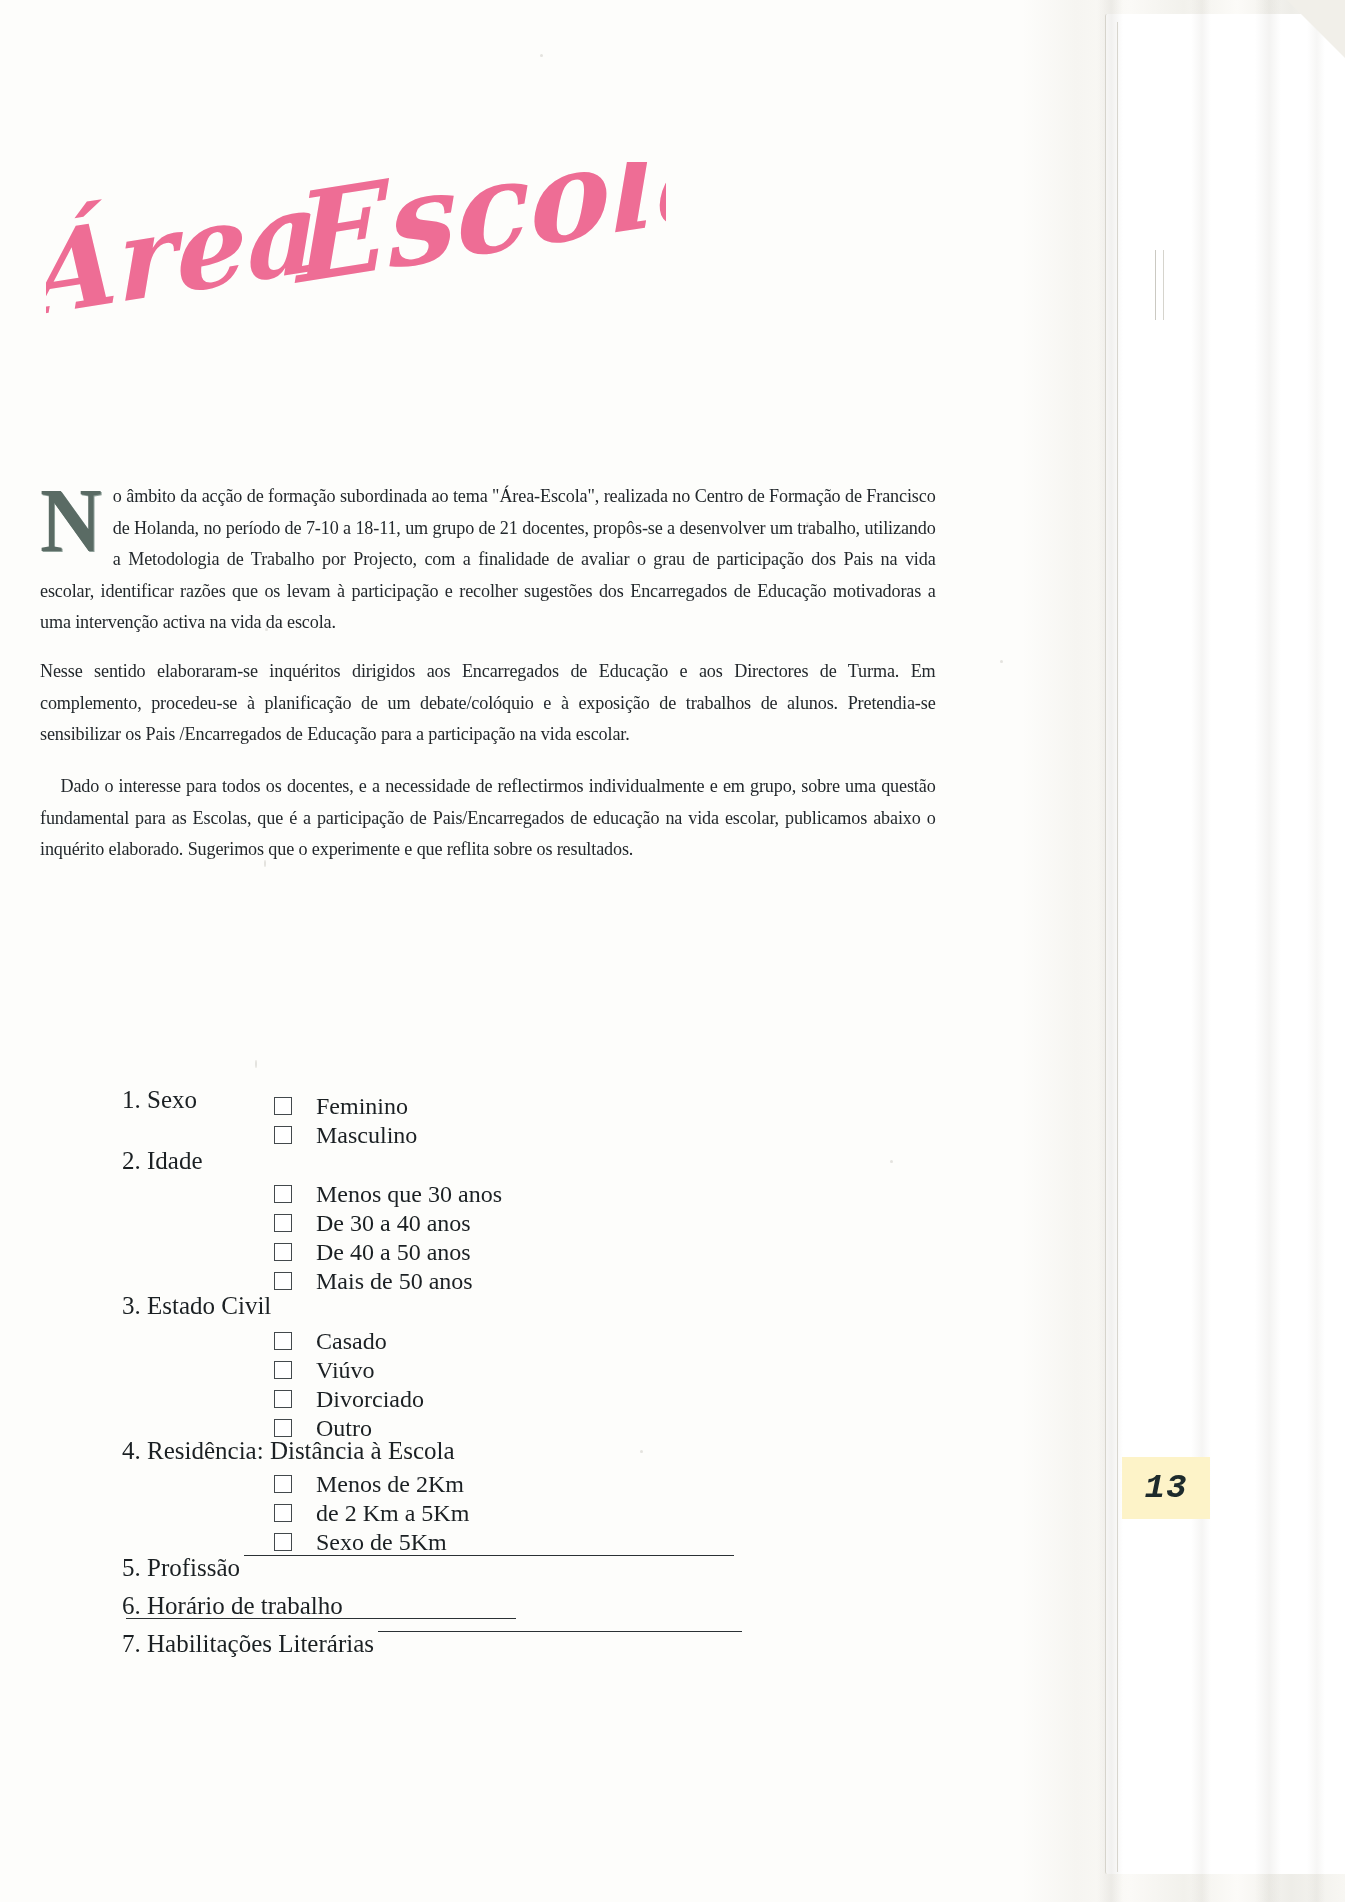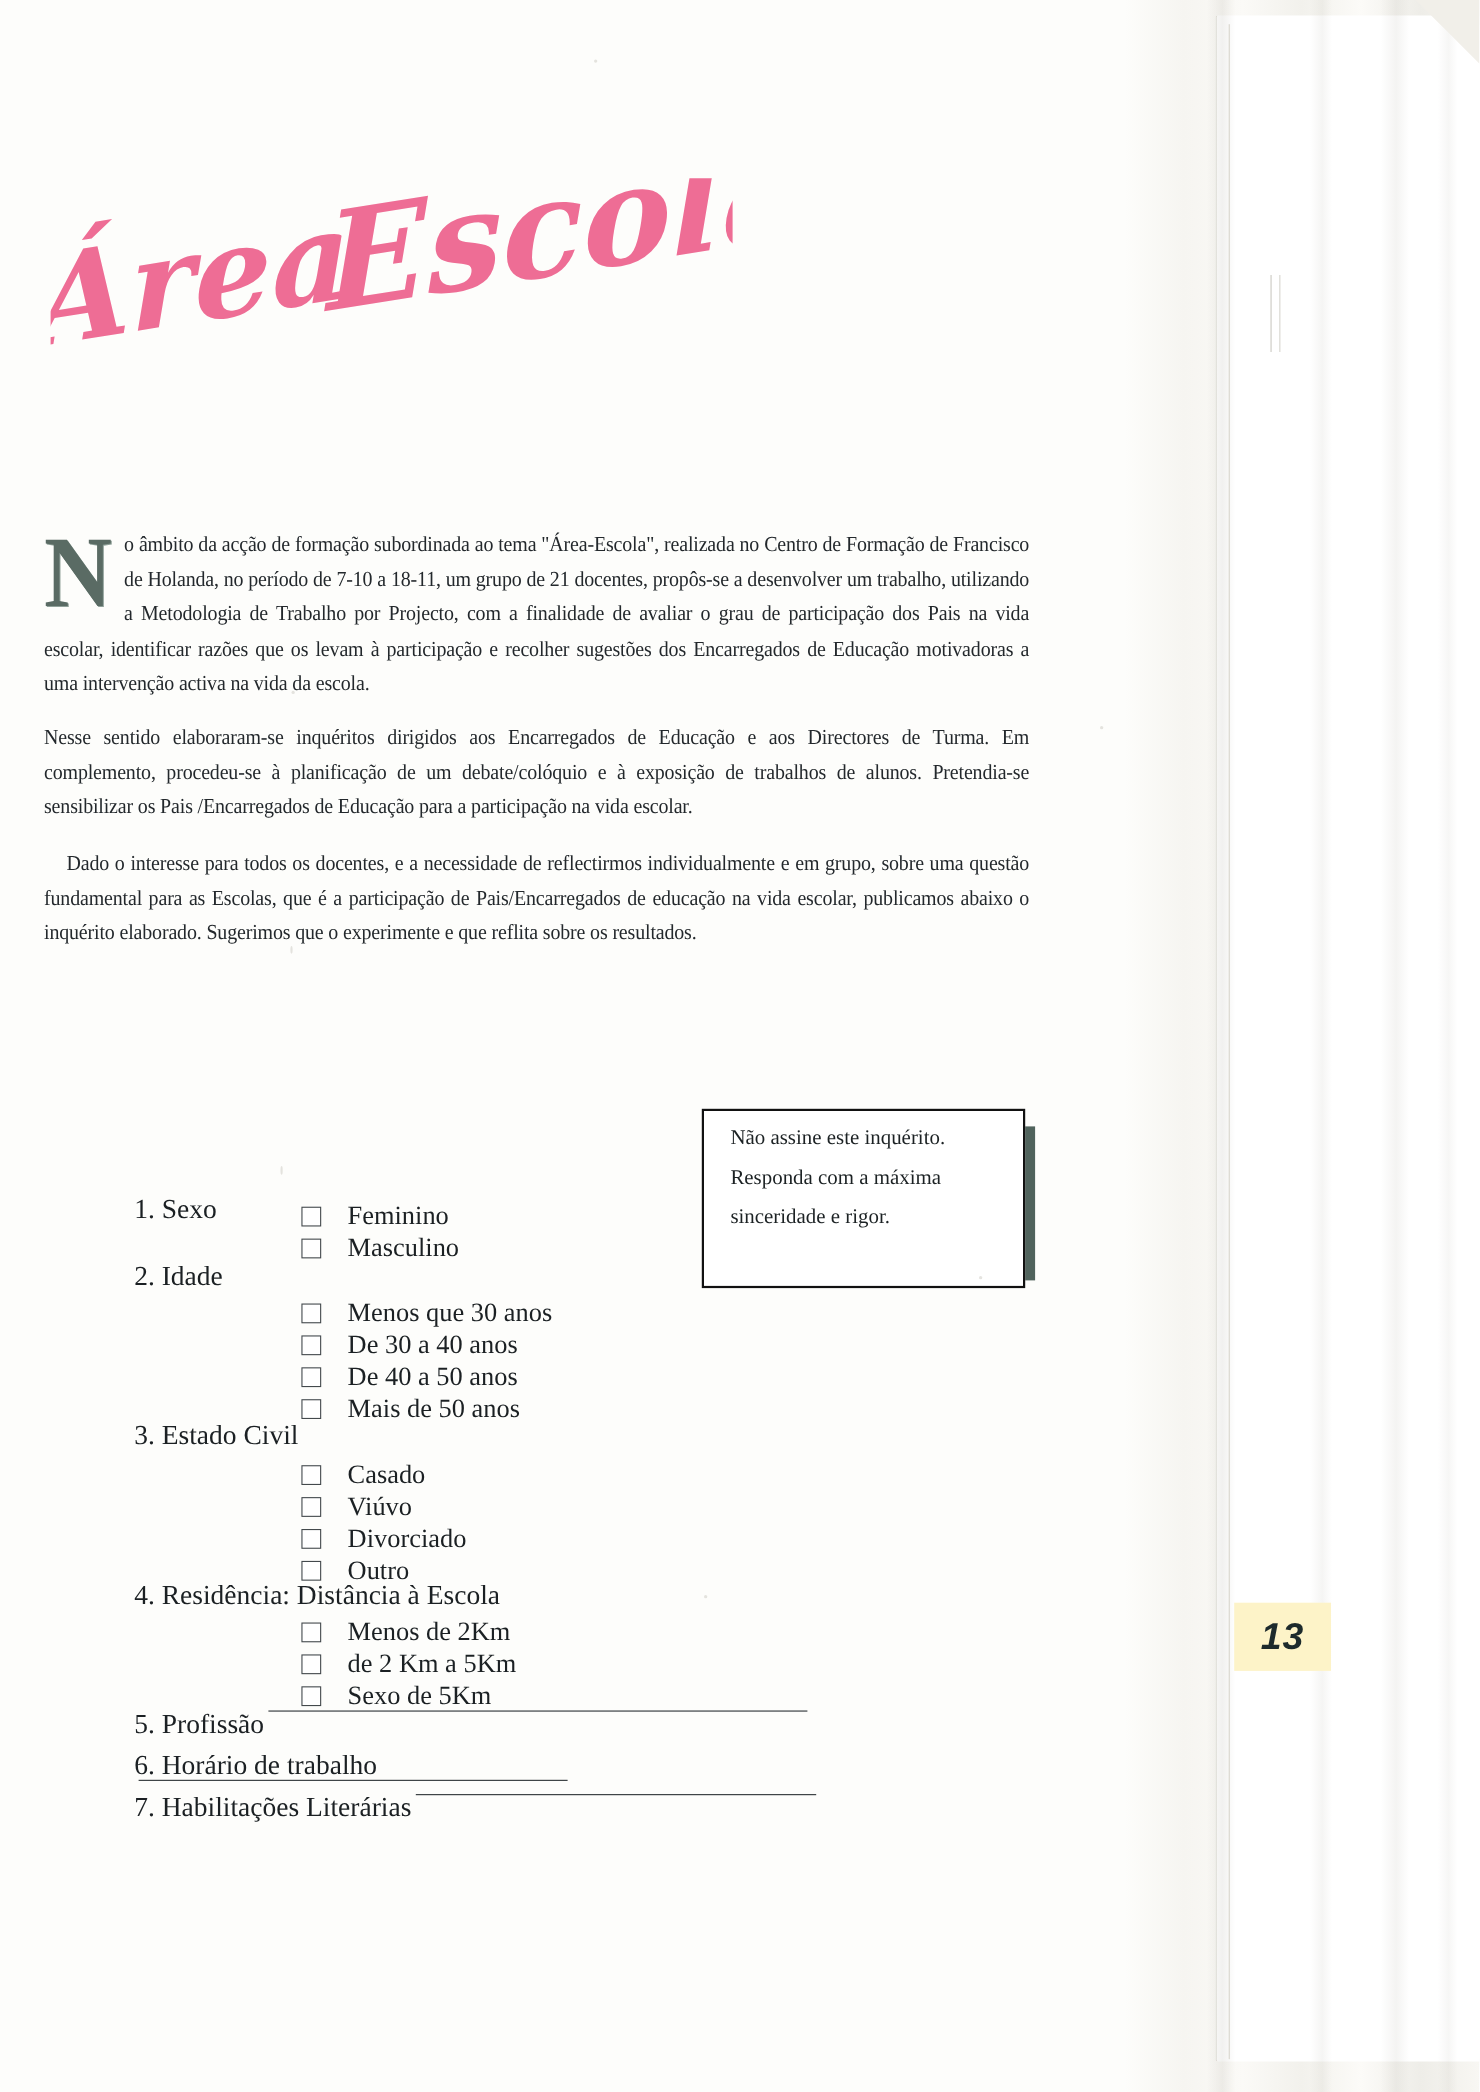--- a/index.html
+++ b/index.html
@@ -140,21 +140,21 @@
   }
 
   
   #pagenum{
     position:absolute;left:1122px;top:1457px;
     width:88px;height:62px;
     background:#fdf3c8;
     display:flex;align-items:center;justify-content:center;
   }
   #pagenum span{
-    font-family:Liberation Sans, sans-serif;
+    font-family:Liberation Mono, monospace;
     font-style:italic;font-weight:bold;
     font-size:34px;color:#1d2a2c;
     letter-spacing:1px;
   }
 
   
   .speck{position:absolute;background:#cfcdc6;border-radius:50%;opacity:.55;}
 </style>
 </head>
 <body>
@@ -189,28 +189,20 @@
 
   <div class="body-col" style="top:655px;">
     <p>Nesse sentido elaboraram-se inquéritos dirigidos aos Encarregados de Educação e aos Directores de Turma.  Em complemento, procedeu-se à planificação de um debate/colóquio e à exposição de trabalhos de alunos. Pretendia-se sensibilizar os Pais /Encarregados de Educação para a participação na vida escolar.</p>
   </div>
 
   <div class="body-col indent" style="top:770px;">
     <p class="indent">Dado o interesse para todos os docentes, e a necessidade de reflectirmos individualmente e em grupo, sobre uma questão fundamental para as Escolas, que é a participação de Pais/Encarregados de educação na vida escolar, publicamos abaixo o inquérito elaborado. Sugerimos que o experimente e que reflita sobre os resultados.</p>
   </div>
 
 
-  <div id="note-wrap">
-    <div id="note-shadow"></div>
-    <div id="note-box">
-      <p>Não assine este inquérito.</p>
-      <p>Responda com a máxima</p>
-      <p>sinceridade e rigor.</p>
-    </div>
-  </div>
 
   <div id="survey">
 
     <div style="position:absolute;left:122px;top:0px;margin-top:42px;" class="q-head">1. Sexo</div>
     <ul class="opt-list" style="position:absolute;left:274px;top:46px;">
       <li class="opt" style="height:29px;">
         <span class="cb"></span>
         <span>Feminino</span>
       </li>
       <li class="opt" style="height:29px;">

